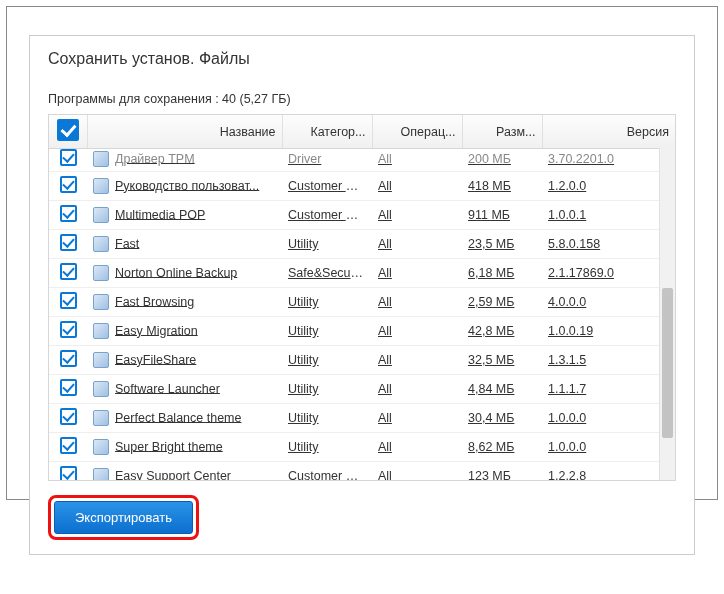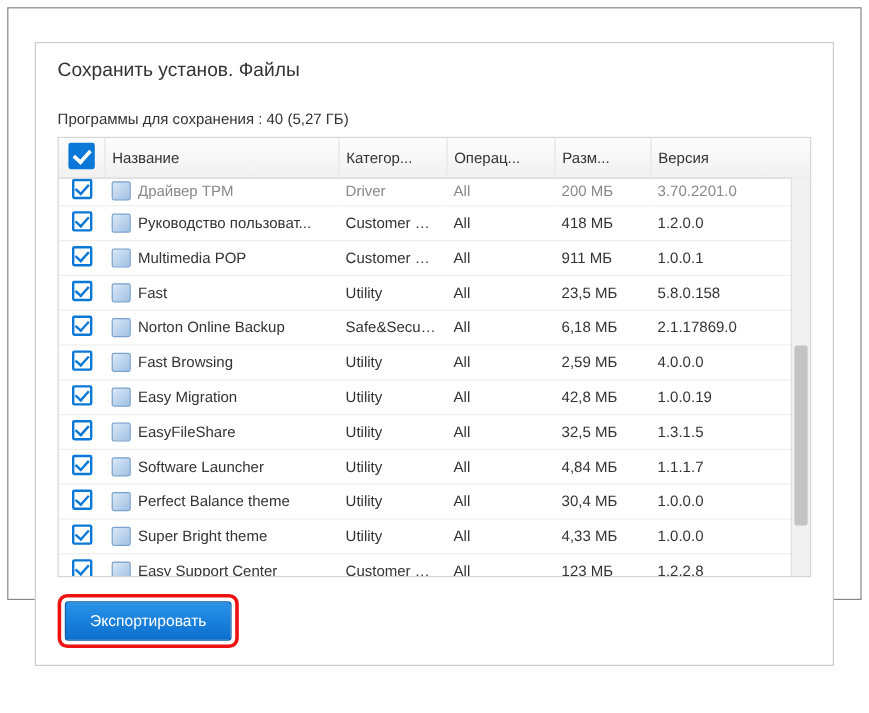--- a/index.html
+++ b/index.html
@@ -44,21 +44,21 @@
     border: 1px solid #d6d6d6;
     flex: 1;
     overflow: hidden;
     position: relative;
   }
   table { width: 100%; border-collapse: collapse; table-layout: fixed; }
   thead {
     background: linear-gradient(#fdfdfd, #f0f0f0);
   }
   th {
-    text-align: left;
+    text-align: right;
     font-weight: 400;
     font-size: 12.5px;
     padding: 7px 6px;
     border-right: 1px solid #e0e0e0;
     border-bottom: 1px solid #d6d6d6;
     color: #333;
     white-space: nowrap;
     overflow: hidden;
     text-overflow: ellipsis;
   }
@@ -122,20 +122,21 @@
     border:1px solid #7aa3cc;
     border-radius:2px;
     vertical-align:middle;
     margin-right:6px;
   }
   .name-cell span { vertical-align:middle; }
   .tbody-wrap {
     height: calc(100% - 33px);
     overflow-y: hidden;
     position:relative;
+    text-decoration:underline;
   }
   .tbody-wrap table tbody tr:first-child td {
     color:#888;
     padding-top:0; padding-bottom:2px;
   }
   .scrollbar {
     position:absolute;
     right:0; top:33px; bottom:0;
     width:16px;
     background:#f1f1f1;
@@ -297,21 +298,21 @@
                 <td>Utility</td>
                 <td>All</td>
                 <td>30,4 МБ</td>
                 <td>1.0.0.0</td>
               </tr>
               <tr>
                 <td class="chk-cell"><span class="checkbox"></span></td>
                 <td class="name-cell"><span class="app-icon"></span><span>Super Bright theme</span></td>
                 <td>Utility</td>
                 <td>All</td>
-                <td>4,33 МБ</td>
+                <td>8,62 МБ</td>
                 <td>1.0.0.0</td>
               </tr>
               <tr>
                 <td class="chk-cell"><span class="checkbox"></span></td>
                 <td class="name-cell"><span class="app-icon"></span><span>Easy Support Center</span></td>
                 <td>Customer  Su...</td>
                 <td>All</td>
                 <td>123 МБ</td>
                 <td>1.2.2.8</td>
               </tr>

